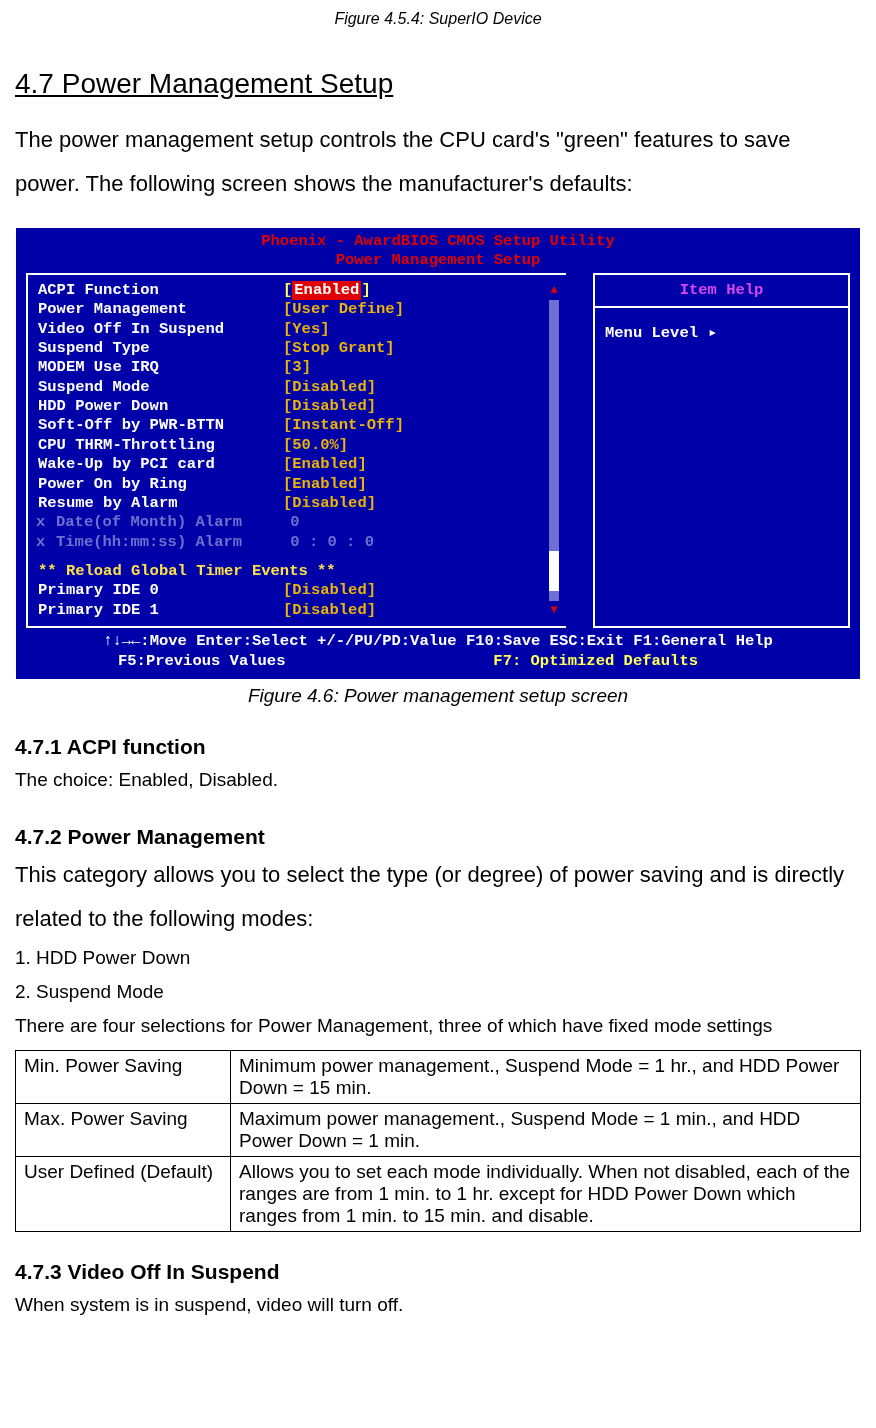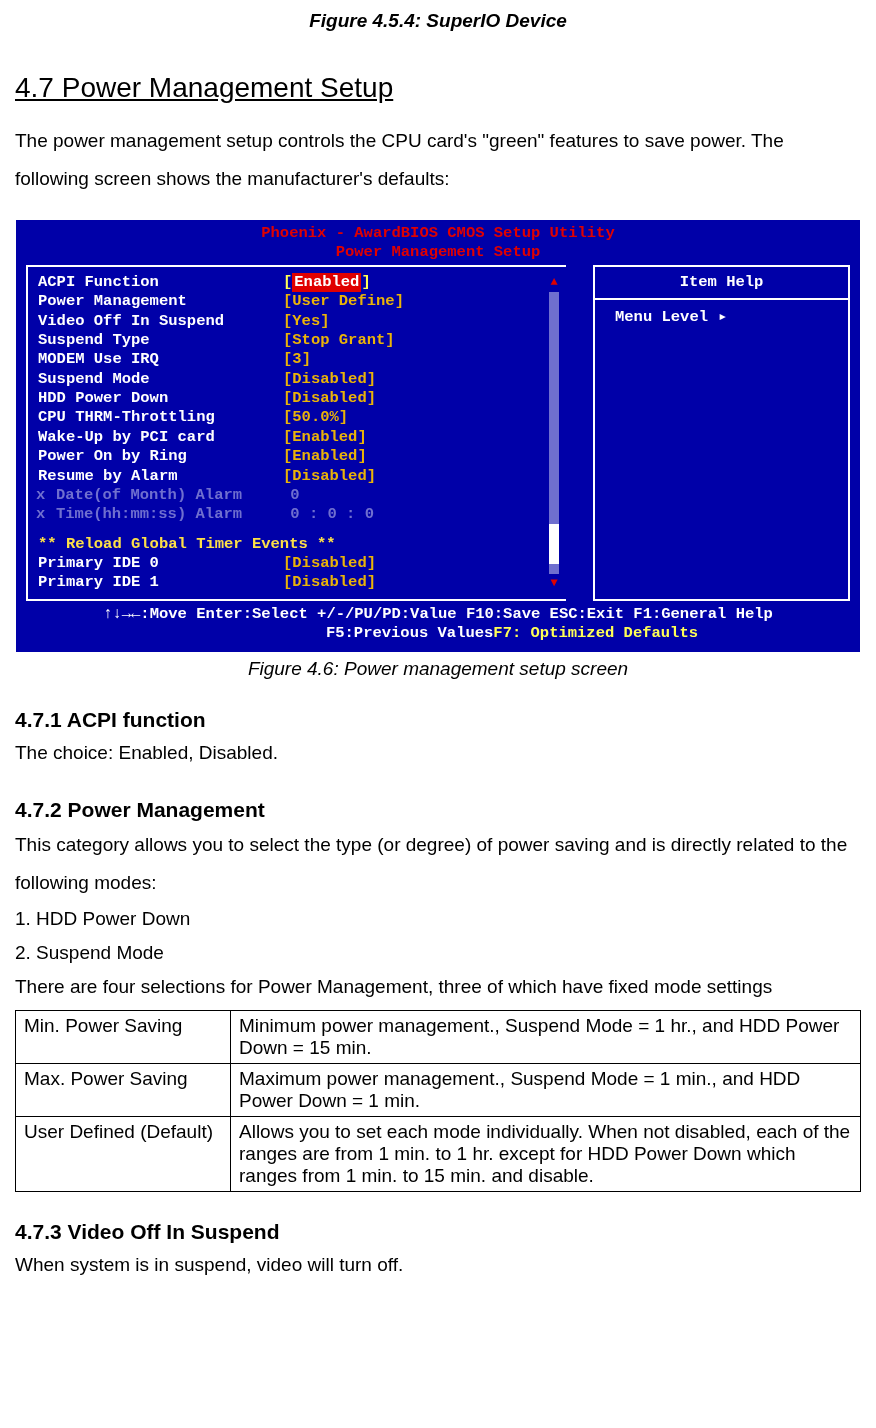--- a/index.html
+++ b/index.html
@@ -7,39 +7,38 @@
     font-family: Arial, Helvetica, sans-serif;
     background: #fff;
     color: #000;
     width: 876px;
     margin: 0 auto;
     padding: 10px 15px 30px 15px;
   }
   .fig-caption-top {
     text-align: center;
     font-style: italic;
-    font-size: 19px;
+    font-size: 16px;
     margin-bottom: 40px;
-    font-weight: bold;
   }
   .fig-caption {
     text-align: center;
     font-style: italic;
     font-size: 19px;
     margin-top: 6px;
     margin-bottom: 28px;
   }
   h1.section-title {
     font-size: 28px;
     font-weight: normal;
     text-decoration: underline;
     margin-bottom: 18px;
   }
   .body-text {
-    font-size: 19px;
+    font-size: 22px;
     line-height: 2.0;
   }
   .body-text-compact {
     font-size: 19px;
     line-height: 1.8;
   }
   h2.subsection {
     font-size: 21px;
     font-weight: bold;
     margin-top: 28px;
@@ -75,29 +74,28 @@
     position: relative;
   }
   .bios-right {
     flex: 1;
     border: 2px solid #fff;
     display: flex;
     flex-direction: column;
   }
   .bios-right-top {
     border-bottom: 2px solid #fff;
-    color: #ffffff;
+    color: #d946ef;
     text-align: center;
     padding: 6px 0;
   }
   .bios-right-bottom {
     flex: 1;
-    padding: 8px 10px;
+    padding: 16px 10px;
     color: #fff;
-    margin-left: 10px;
   }
   .bios-row { display: flex; }
   .bios-label { flex: 0 0 245px; color: #fff; }
   .bios-value { color: #eab308; }
   .bios-value-sel { background:#e00000; color:#fff; padding: 0 2px; }
   .bios-bracket { color: #ffff55; }
   .bios-row.muted .bios-label,
   .bios-row.muted .bios-mark { color: #6f6fcf; }
   .bios-row.muted .bios-value { color: #6f6fcf; }
   .bios-mark { color: #6f6fcf; flex: 0 0 20px; margin-left: -2px; }
@@ -129,21 +127,21 @@
     height: 40px;
     background: #fff;
   }
   .bios-footer {
     padding: 4px 12px 8px 12px;
     color: #fff;
     text-align:center;
   }
   .bios-footer .line2 { color:#fff; }
   .bios-footer .accent { color:#ffff55; }
-  .bios-footer-row { display:flex; justify-content: flex-end; }
+  .bios-footer-row { display:flex; justify-content: space-between; }
   .bios-menu-level { display:flex; gap:10px; align-items:center; }
   .tri-icon { color:#fff; }
   
   table.doc-table {
     border-collapse: collapse;
     width: 100%;
     margin-top: 6px;
     margin-bottom: 10px;
     font-size: 19px;
   }
@@ -191,20 +189,24 @@
           <span class="bios-label">MODEM Use IRQ</span>
           <span class="bios-value">[<span>3</span>]</span>
         </div>
       <div class="bios-row">
           <span class="bios-label">Suspend Mode</span>
           <span class="bios-value">[<span>Disabled</span>]</span>
         </div>
       <div class="bios-row">
           <span class="bios-label">HDD Power Down</span>
           <span class="bios-value">[<span>Disabled</span>]</span>
+        </div>
+      <div class="bios-row">
+          <span class="bios-label">Soft-Off by PWR-BTTN</span>
+          <span class="bios-value">[<span>Instant-Off</span>]</span>
         </div>
       <div class="bios-row">
           <span class="bios-label">CPU THRM-Throttling</span>
           <span class="bios-value">[<span>50.0%</span>]</span>
         </div>
       <div class="bios-row">
           <span class="bios-label">Wake-Up by PCI card</span>
           <span class="bios-value">[<span>Enabled</span>]</span>
         </div>
       <div class="bios-row">

